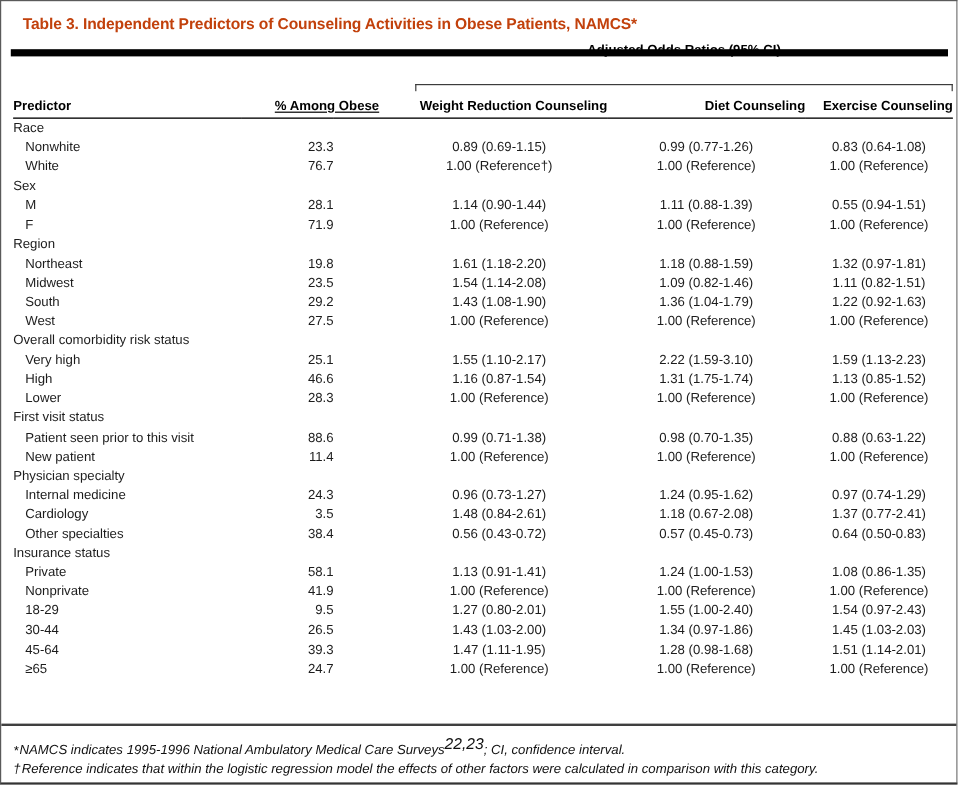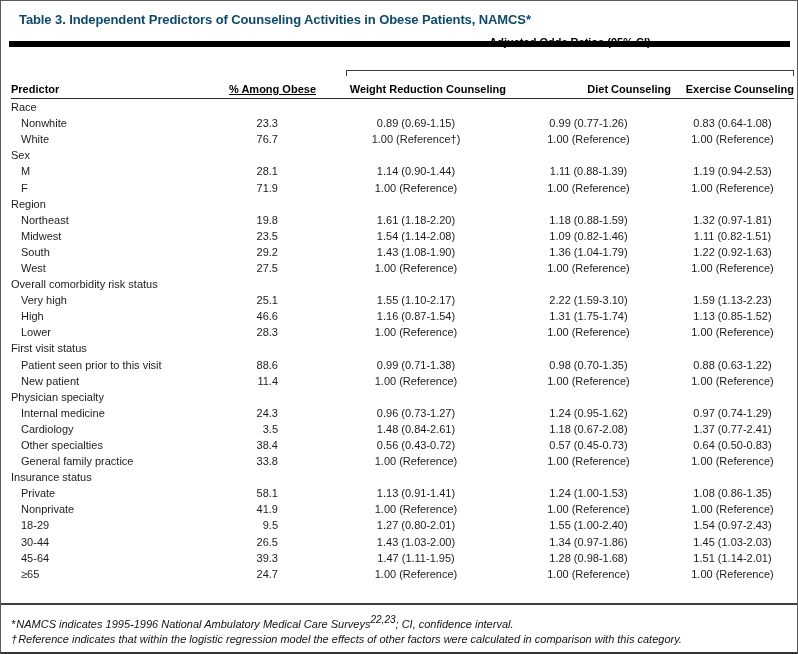--- a/index.html
+++ b/index.html
@@ -4,21 +4,21 @@
 <style>
   html,body{margin:0;padding:0;background:#e8e8e8;}
   .page{
     position:relative;width:798px;height:654px;background:#fff;
     font-family:"Liberation Sans",sans-serif;color:#1a1a1a;
     border:1px solid #5a5a5a;border-bottom:2.5px solid #333;
     box-sizing:border-box;overflow:hidden;
   }
   .title{
     position:absolute;left:18px;top:11px;font-size:13px;font-weight:bold;
-    color:#0c4a6e;letter-spacing:-0.1px;white-space:nowrap;
+    color:#c2410c;letter-spacing:-0.1px;white-space:nowrap;
   }
   .thick-bar{position:absolute;left:8px;top:40px;width:781px;height:5.5px;background:#000;}
   .group-header{
     position:absolute;left:345px;top:35px;width:448px;text-align:center;
     font-size:11px;font-weight:bold;color:#000;white-space:nowrap;
   }
   .bracket{
     position:absolute;left:345px;top:69px;width:448px;height:6px;box-sizing:border-box;
     border-top:1.5px solid #3c3c3c;border-left:1.5px solid #3c3c3c;border-right:1.5px solid #3c3c3c;
   }
@@ -40,21 +40,21 @@
   td.c-item{padding-left:10px;}
   td.c-pct{text-align:right;}
   td.c-or{text-align:center;}
   td.c-or1{padding-left:48px;}
   .footnote-rule{position:absolute;left:0;top:602px;width:798px;border-top:2px solid #3f3f3f;}
   .footnotes{
     position:absolute;left:10px;top:611px;width:782px;font-size:11px;font-style:italic;
     color:#111;line-height:15.5px;
   }
   .footnotes .marker{margin-right:1px;}
-  .footnotes sup{font-size:10px;}
+  .footnotes sup{font-size:13px;}
 </style>
 </head>
 <body>
 
 <div class="page">
 
   <div class="title">Table 3. Independent Predictors of Counseling Activities in Obese Patients, NAMCS*</div>
 
   <div class="thick-bar"></div>
 
@@ -105,21 +105,21 @@
           <td class="c-pct"></td>
           <td class="c-or c-or1"></td>
           <td class="c-or"></td>
           <td class="c-or"></td>
         </tr>
         <tr>
           <td class="c-item">M</td>
           <td class="c-pct">28.1</td>
           <td class="c-or c-or1">1.14 (0.90-1.44)</td>
           <td class="c-or">1.11 (0.88-1.39)</td>
-          <td class="c-or">1.19 (0.94-2.53)</td>
+          <td class="c-or">0.55 (0.94-1.51)</td>
         </tr>
         <tr>
           <td class="c-item">F</td>
           <td class="c-pct">71.9</td>
           <td class="c-or c-or1">1.00 (Reference)</td>
           <td class="c-or">1.00 (Reference)</td>
           <td class="c-or">1.00 (Reference)</td>
         </tr>
         <tr>
           <td class="c-cat">Region</td>
@@ -227,27 +227,20 @@
           <td class="c-or">1.37 (0.77-2.41)</td>
         </tr>
         <tr>
           <td class="c-item">Other specialties</td>
           <td class="c-pct">38.4</td>
           <td class="c-or c-or1">0.56 (0.43-0.72)</td>
           <td class="c-or">0.57 (0.45-0.73)</td>
           <td class="c-or">0.64 (0.50-0.83)</td>
         </tr>
         <tr>
-          <td class="c-item">General family practice</td>
-          <td class="c-pct">33.8</td>
-          <td class="c-or c-or1">1.00 (Reference)</td>
-          <td class="c-or">1.00 (Reference)</td>
-          <td class="c-or">1.00 (Reference)</td>
-        </tr>
-        <tr>
           <td class="c-cat">Insurance status</td>
           <td class="c-pct"></td>
           <td class="c-or c-or1"></td>
           <td class="c-or"></td>
           <td class="c-or"></td>
         </tr>
         <tr>
           <td class="c-item">Private</td>
           <td class="c-pct">58.1</td>
           <td class="c-or c-or1">1.13 (0.91-1.41)</td>

